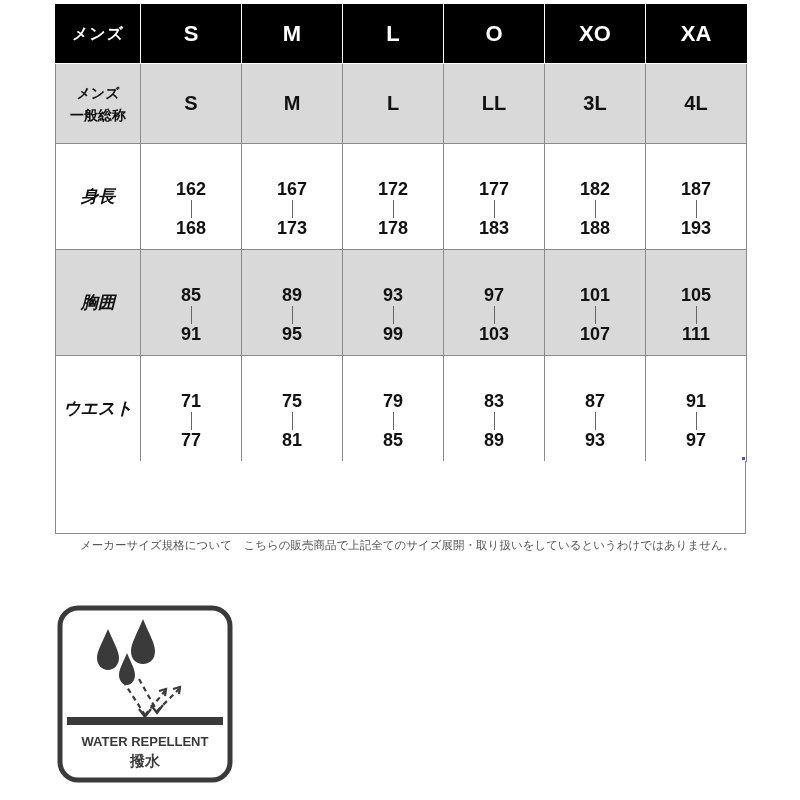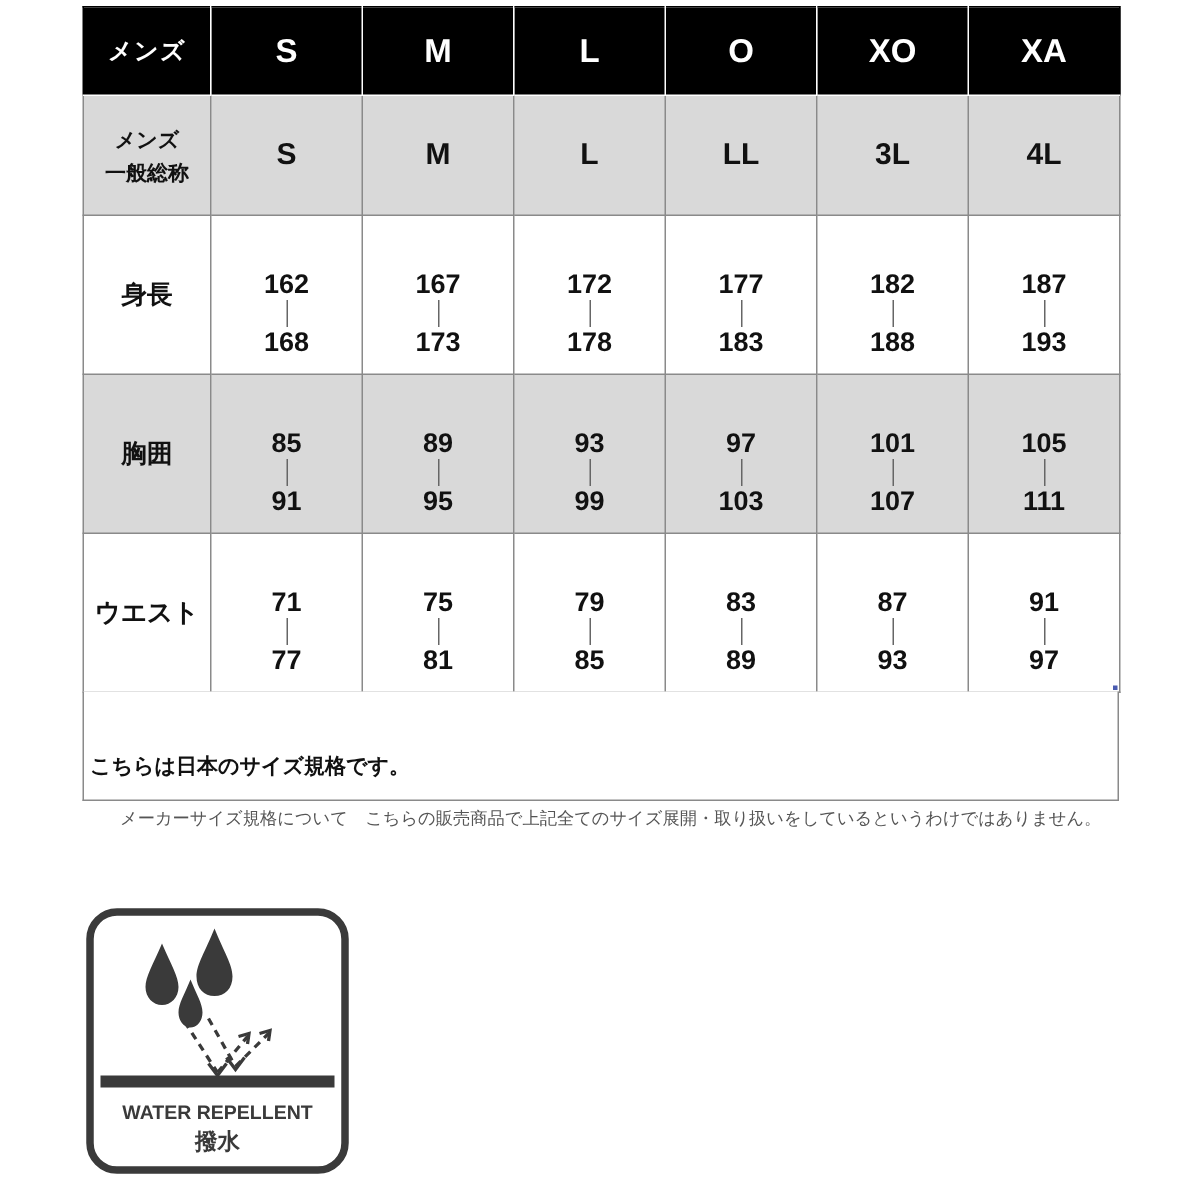--- a/index.html
+++ b/index.html
@@ -13,21 +13,21 @@
   .size-table col.cn { width:101px; }
   .row-head td { background:#000; color:#fff; height:58px; font-size:22px; border-color:#ffffff; border-top-color:#000;}
   .row-head td:first-child { border-left-color:#000; }
   .row-head td:last-child { border-right-color:#000; }
   .row-head td.label { font-size:16px; letter-spacing:1px; }
   .row-gen td { background:#d9d9d9; height:79px; font-size:20px; }
   .row-gen td.label { font-size:14px; line-height:22px; }
   .row-body td { height:105px; font-size:18px; }
   .row-body.gray td { background:#d9d9d9; }
   .row-body.white td { background:#ffffff; }
-  .row-body td.label { font-size:17px; }
+  .row-body td.label { font-size:17px;font-style:italic; }
   .range { display:flex; flex-direction:column; align-items:center; justify-content:flex-end; height:84px; }
   .range .sep { width:1px; height:18px; background:#666; }
   .note-box { position:absolute; left:55px; top:461px; width:689px; height:72px;
               border:1px solid #8a8a8a; border-top:none; background:#fff; }
   .note-line { position:absolute; left:4px; font-size:14px; font-weight:bold; color:#111; }
   .note-line.l1 { top:16px; }
   .note-line.l2 { top:41px; }
   .corner-mark { position:absolute; right:0; top:-4px; width:3px; height:3px; background:#4a5bb0; }
   .footnote { position:absolute; left:80px; top:538px; font-size:11.5px; color:#555; white-space:nowrap; }
   .badge { position:absolute; left:57px; top:605px; width:176px; height:222px; }
@@ -203,21 +203,20 @@
             <span class="sep"></span>
             <span>97</span>
           </div>
         </td>
   </tr>
 </tbody>
   </table>
 
 <div class="note-box">
   <span class="corner-mark"></span>
-  <div class="note-line l2">こちらは日本のサイズ規格です。</div>
 </div>
 
 <div class="footnote">メーカーサイズ規格について　こちらの販売商品で上記全てのサイズ展開・取り扱いをしているというわけではありません。</div>
 
 <div class="badge">
   <svg width="176" height="178" viewBox="0 0 176 178">
     <rect x="3" y="3" width="170" height="172" rx="18" ry="18" fill="#fff" stroke="#3a3a3a" stroke-width="5"></rect>
 
     <path d="M51,24 C45,38 40,46 40,53 C40,60 45,65 51,65 C57,65 62,60 62,53 C62,46 57,38 51,24 Z" fill="#3a3a3a"></path>
     <path d="M86,14 C80,29 74,38 74,46 C74,54 79,59 86,59 C93,59 98,54 98,46 C98,38 92,29 86,14 Z" fill="#3a3a3a"></path>

